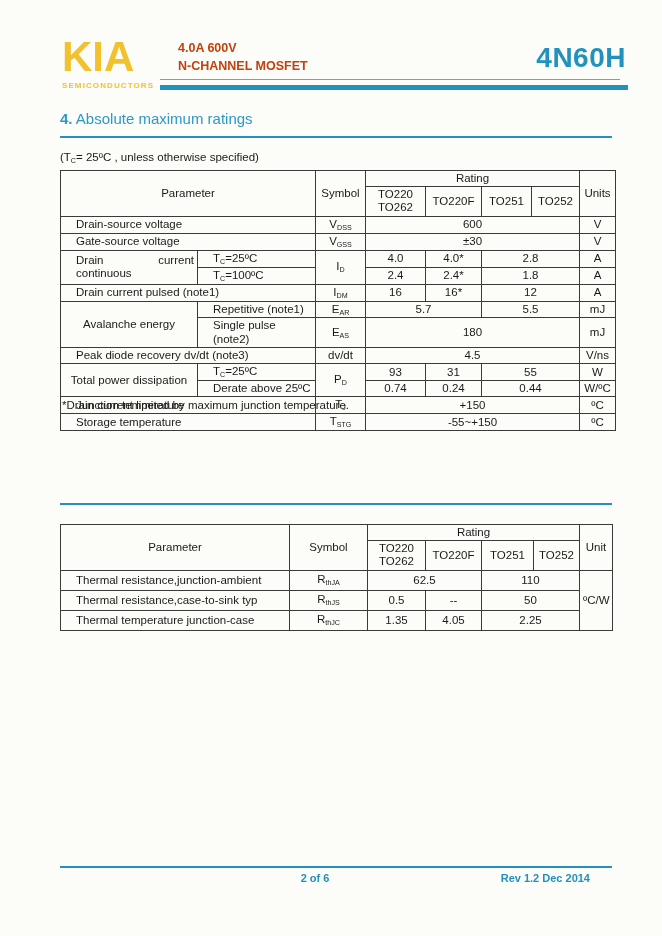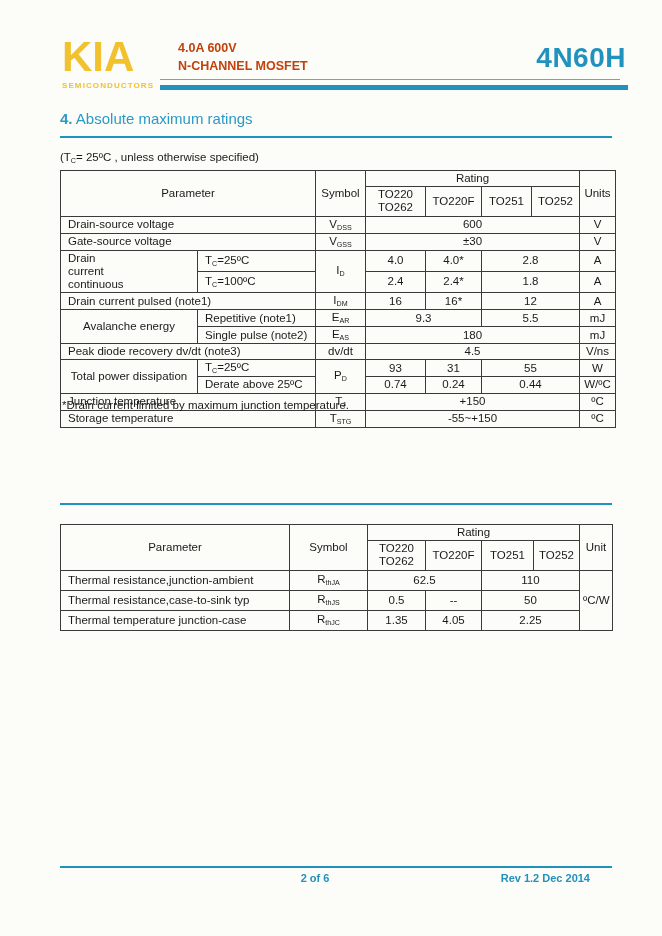--- a/index.html
+++ b/index.html
@@ -36,22 +36,22 @@
   td, th { border:1px solid #3a3a3a; font-size:11.5px; font-weight:normal; color:#1a1a1a;
            text-align:center; vertical-align:middle; padding:1px 3px; line-height:1.15; }
   .tbl-abs  { position:absolute; left:60px; top:170px; width:555px; }
   .tbl-abs td { height:15px; }
   .tbl-abs tr.hd1 td { height:15px; }
   .tbl-abs tr.hd2 td { height:27px; }
   .tbl-th  { position:absolute; left:60px; top:524px; width:552px; }
   .tbl-th td { height:20px; }
   .tbl-th tr.hd1 td { height:15px; }
   .tbl-th tr.hd2 td { height:27px; }
-  td.left { text-align:left; padding-left:7px; }
-  .jrow { display:flex; justify-content:space-between;flex-direction:column; }
+  td.left { text-align:left; padding-left:15px; }
+  .jrow { display:flex; justify-content:space-between; }
   .footnote { position:absolute; left:62px; top:399px; font-size:11.5px; color:#1a1a1a; }
 
   
   .ftr-rule { position:absolute; left:60px; top:866px; width:552px; height:2px; background:#2191be; }
   .ftr-page { position:absolute; left:270px; top:872px; width:90px; text-align:center;
               font-size:11px; font-weight:bold; color:#2191be; }
   .ftr-rev  { position:absolute; left:470px; top:872px; width:120px; text-align:right;
               font-size:11px; font-weight:bold; color:#2191be; }
 </style>
 </head>
@@ -143,21 +143,21 @@
       <td><span>I</span><sub>DM</sub></td>
       <td>16</td>
       <td>16*</td>
       <td colspan="2">12</td>
       <td>A</td>
     </tr>
     <tr>
       <td rowspan="2">Avalanche energy</td>
       <td class="left">Repetitive (note1)</td>
       <td><span>E</span><sub>AR</sub></td>
-      <td colspan="2">9.3</td>
+      <td colspan="2">5.7</td>
       <td colspan="2">5.5</td>
       <td>mJ</td>
     </tr>
     <tr>
       <td class="left">Single pulse (note2)</td>
       <td><span>E</span><sub>AS</sub></td>
       <td colspan="4">180</td>
       <td>mJ</td>
     </tr>
     <tr>

